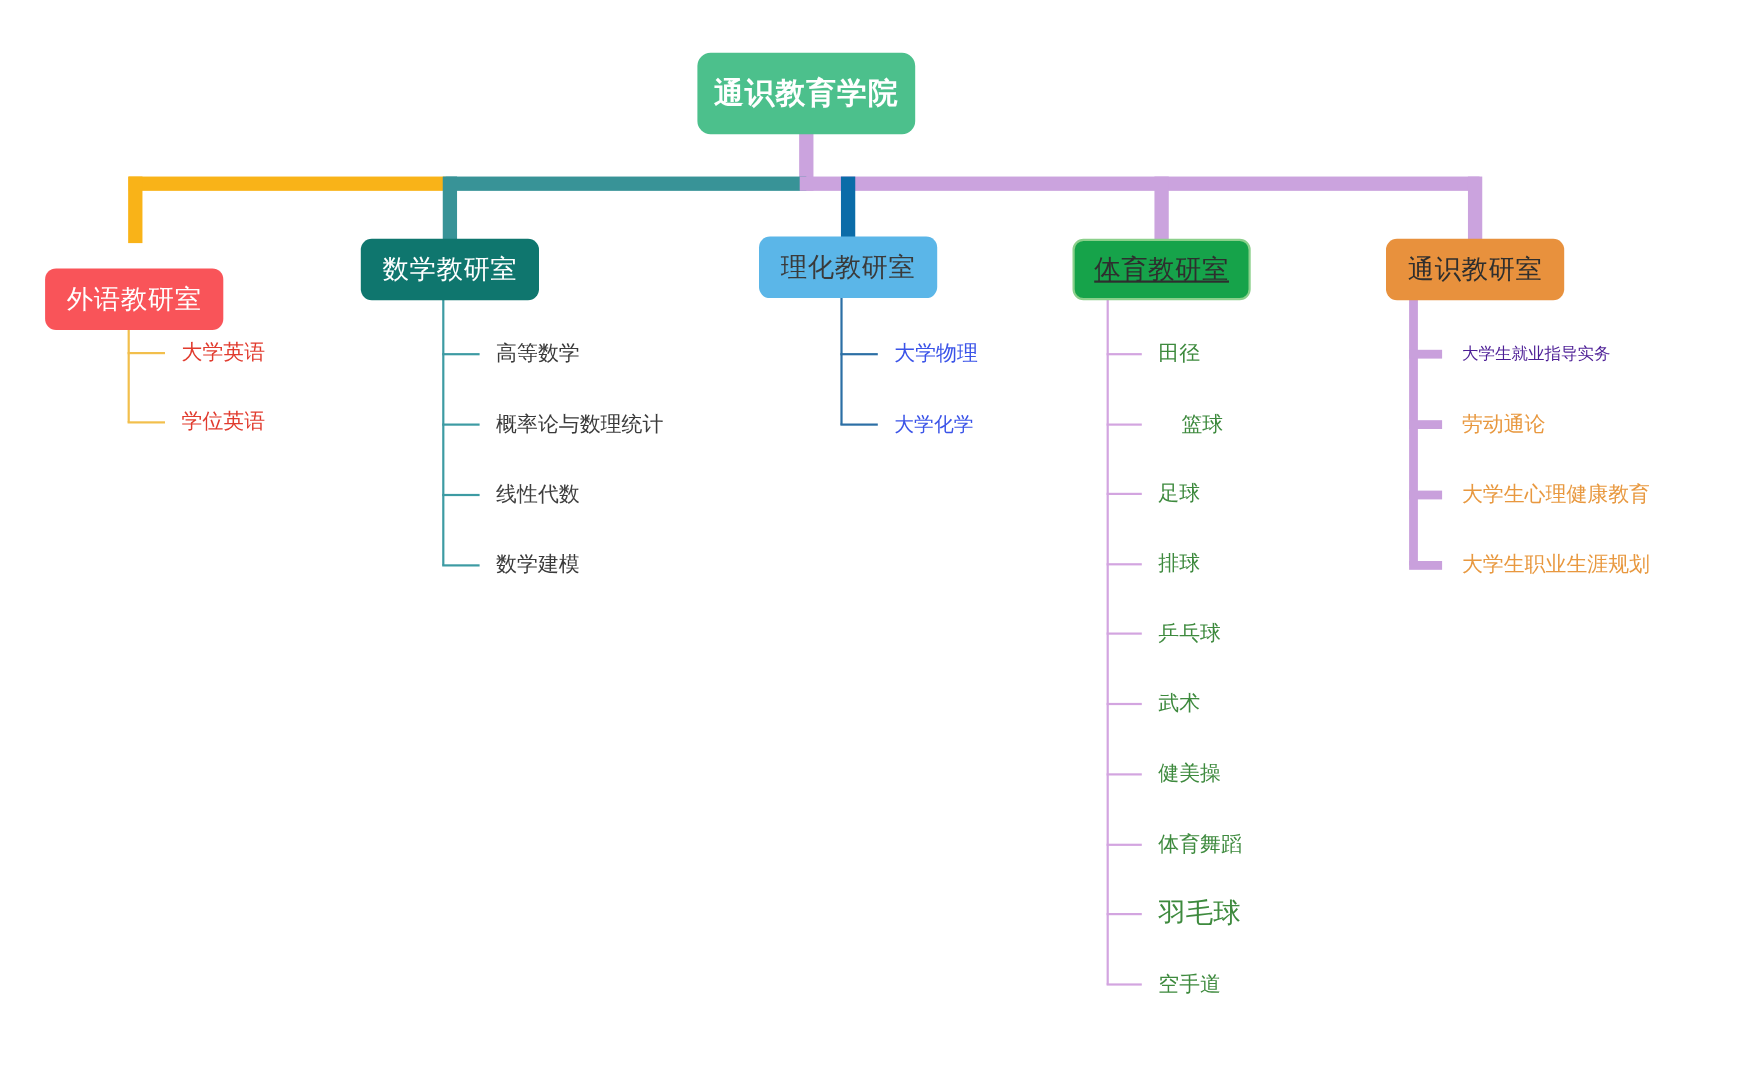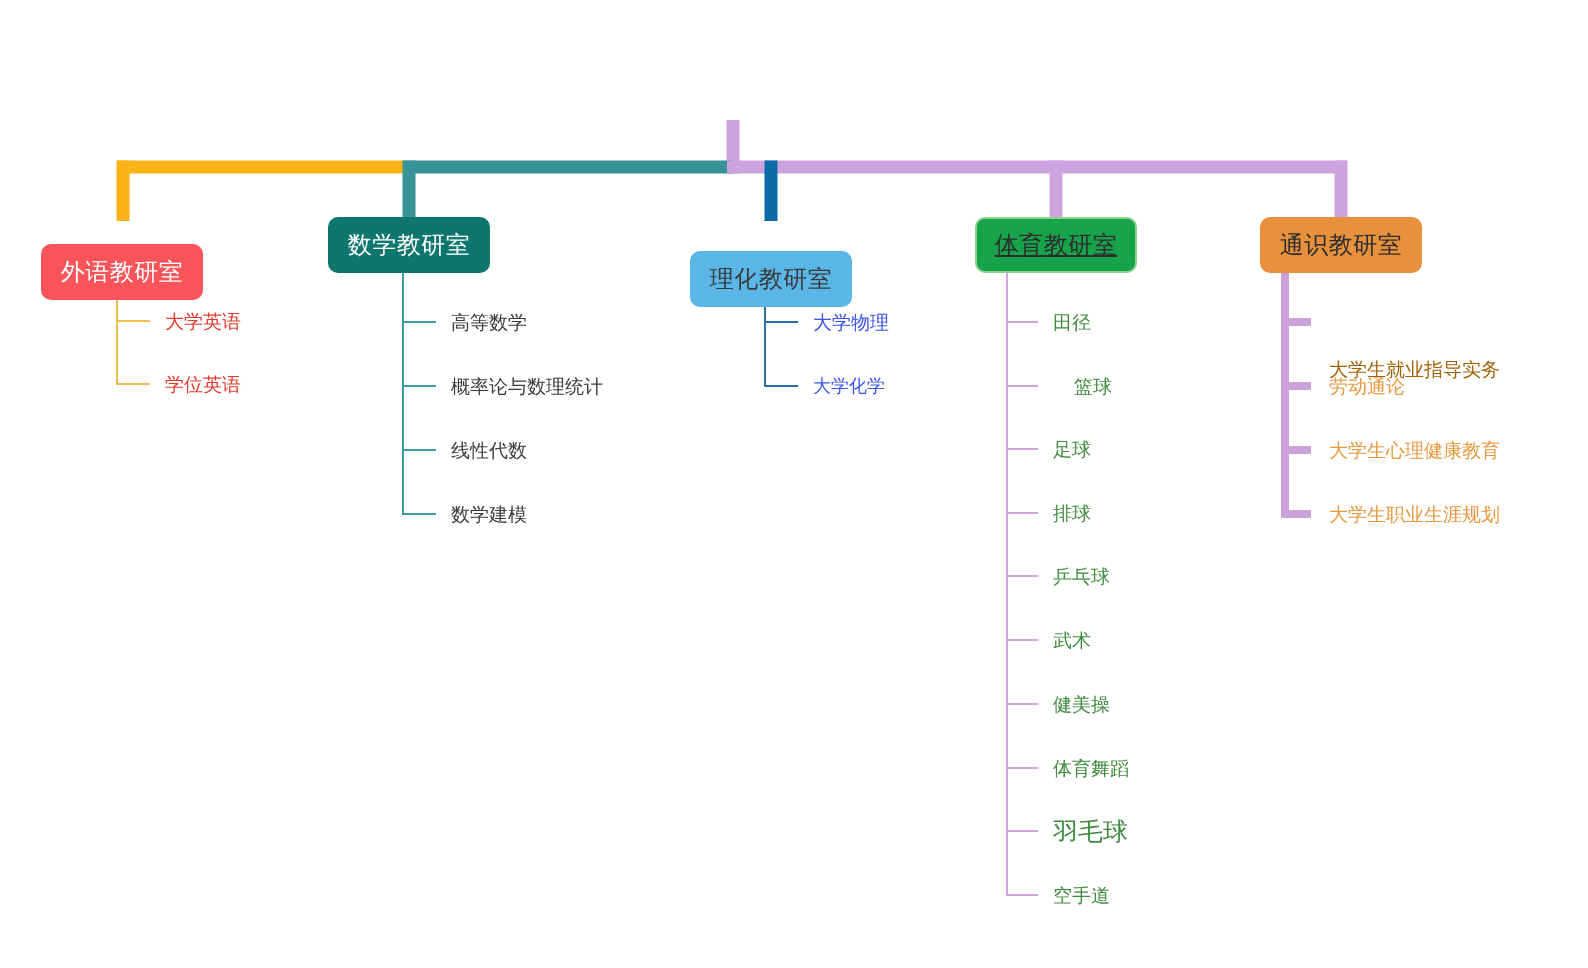--- a/index.html
+++ b/index.html
@@ -92,29 +92,32 @@
       <rect x="1006" y="830" width="32" height="2" fill="#D3A5E0"></rect>
       <rect x="1006" y="894" width="32" height="2" fill="#D3A5E0"></rect>
       <rect x="1334.5" y="160.5" width="13" height="62.5" fill="#CBA3DE"></rect>
       <rect x="1281" y="271" width="8" height="243" fill="#C9A0DC"></rect>
       <rect x="1281" y="318" width="30" height="8" fill="#C9A0DC"></rect>
       <rect x="1281" y="382" width="30" height="8" fill="#C9A0DC"></rect>
       <rect x="1281" y="446" width="30" height="8" fill="#C9A0DC"></rect>
       <rect x="1281" y="510" width="30" height="8" fill="#C9A0DC"></rect>
     </svg>
 
+  <div class="node node-root" id="root-node" style="left: 634px; top: 48px; width: 198px; height: 74px; background: rgb(76, 192, 140); color: rgb(255, 255, 255);">
+    <span>通识教育学院</span>
+  </div>
 
   <div id="dept-nodes">
       <div class="node node-dept" style="left: 41px; top: 215px; width: 162px; height: 56px; background: rgb(249, 84, 89); color: rgb(255, 255, 255); margin-top: 29px;">
         <span>外语教研室</span>
       </div>
       <div class="node node-dept" style="left: 328px; top: 217px; width: 162px; height: 56px; background: #0f766e; color: rgb(255, 255, 255);">
         <span>数学教研室</span>
       </div>
-      <div class="node node-dept" style="left: 690px; top: 215px; width: 162px; height: 56px; background: rgb(91, 182, 232); color: rgb(58, 58, 58); margin-top: 36px;">
+      <div class="node node-dept" style="left: 690px; top: 215px; width: 162px; height: 56px; background: rgb(91, 182, 232); color: rgb(58, 58, 58);">
         <span>理化教研室</span>
       </div>
       <div class="node node-dept" style="left: 975px; top: 217px; width: 162px; height: 56px; background: rgb(22, 163, 74); color: rgb(46, 46, 46); border: 2px solid rgb(139, 208, 139); text-decoration: underline;">
         <span>体育教研室</span>
       </div>
       <div class="node node-dept" style="left: 1260px; top: 217px; width: 162px; height: 56px; background: rgb(232, 145, 61); color: rgb(46, 46, 46);">
         <span>通识教研室</span>
       </div>
     </div>
   <div id="leaf-nodes">
@@ -129,19 +132,19 @@
       <div class="leaf" style="left: 1053px; top: 322px; color: rgb(62, 138, 62); font-size: 19px;">田径</div>
       <div class="leaf" style="left: 1074px; top: 386px; color: rgb(62, 138, 62); font-size: 19px;">篮球</div>
       <div class="leaf" style="left: 1053px; top: 449px; color: rgb(62, 138, 62); font-size: 19px;">足球</div>
       <div class="leaf" style="left: 1053px; top: 513px; color: rgb(62, 138, 62); font-size: 19px;">排球</div>
       <div class="leaf" style="left: 1053px; top: 576px; color: rgb(62, 138, 62); font-size: 19px;">乒乓球</div>
       <div class="leaf" style="left: 1053px; top: 640px; color: rgb(62, 138, 62); font-size: 19px;">武术</div>
       <div class="leaf" style="left: 1053px; top: 704px; color: rgb(62, 138, 62); font-size: 19px;">健美操</div>
       <div class="leaf" style="left: 1053px; top: 768px; color: rgb(62, 138, 62); font-size: 19px;">体育舞蹈</div>
       <div class="leaf" style="left: 1053px; top: 831px; color: rgb(62, 138, 62); font-size: 25px;">羽毛球</div>
       <div class="leaf" style="left: 1053px; top: 895px; color: rgb(62, 138, 62); font-size: 19px;">空手道</div>
-      <div class="leaf" style="left: 1329px; top: 322px; color: #a16207; font-size: 19px; margin-top: 47px;">大学生就业指导实务</div>
+      <div class="leaf" style="left: 1329px; top: 322px; color: #4c1d95; font-size: 15px;">大学生就业指导实务</div>
       <div class="leaf" style="left: 1329px; top: 386px; color: rgb(232, 152, 63); font-size: 19px;">劳动通论</div>
       <div class="leaf" style="left: 1329px; top: 450px; color: rgb(232, 152, 63); font-size: 19px;">大学生心理健康教育</div>
       <div class="leaf" style="left: 1329px; top: 514px; color: rgb(232, 152, 63); font-size: 19px;">大学生职业生涯规划</div>
     </div>
 
 </div>
 
 </body></html>

